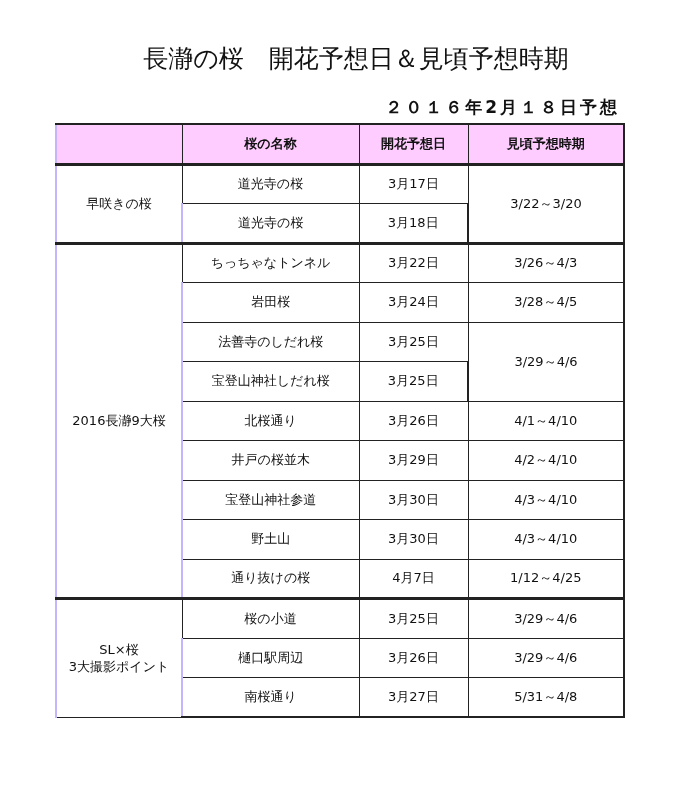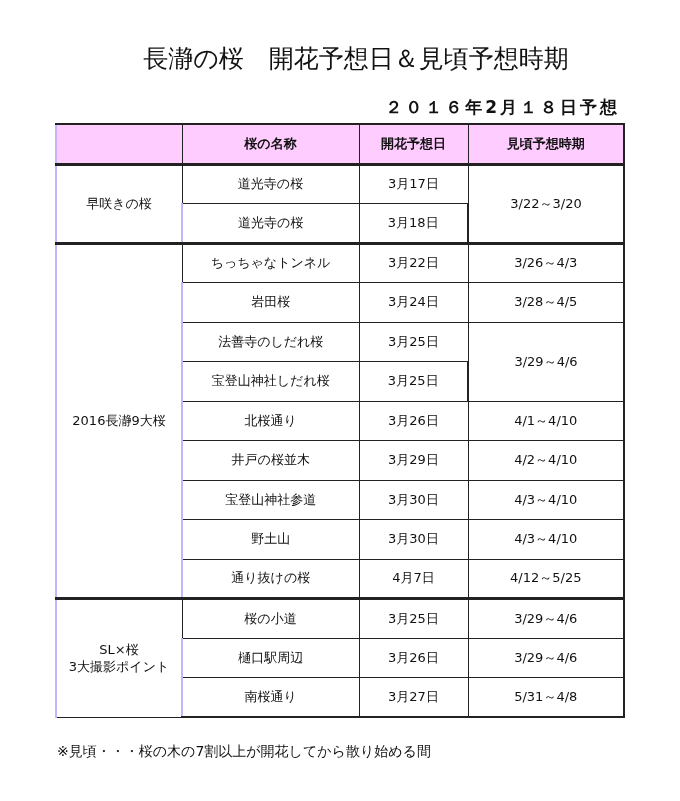--- a/index.html
+++ b/index.html
@@ -95,21 +95,21 @@
     <td class="peak">4/3～4/10</td>
   </tr>
   <tr>
     <td class="name">野土山</td>
     <td class="date-c">3月30日</td>
     <td class="peak">4/3～4/10</td>
   </tr>
   <tr>
     <td class="name">通り抜けの桜</td>
     <td class="date-c">4月7日</td>
-    <td class="peak">4/12～5/25</td>
+    <td class="peak">1/12～4/25</td>
   </tr>
 
   <tr class="group-start">
     <td class="group" rowspan="3">
       <div>SL×桜</div>
       <div>3大撮影ポイント</div>
     </td>
     <td class="name">桜の小道</td>
     <td class="date-c">3月25日</td>
     <td class="peak">3/29～4/6</td>
@@ -121,14 +121,13 @@
   </tr>
   <tr class="last">
     <td class="name">南桜通り</td>
     <td class="date-c">3月27日</td>
     <td class="peak">5/31～4/8</td>
   </tr>
 </tbody>
   </table>
 
 <div class="notes">
-  <div class="note">※見頃・・・桜の木の7割以上が開花してから散り始める間</div>
 </div>
 
 </body></html>

